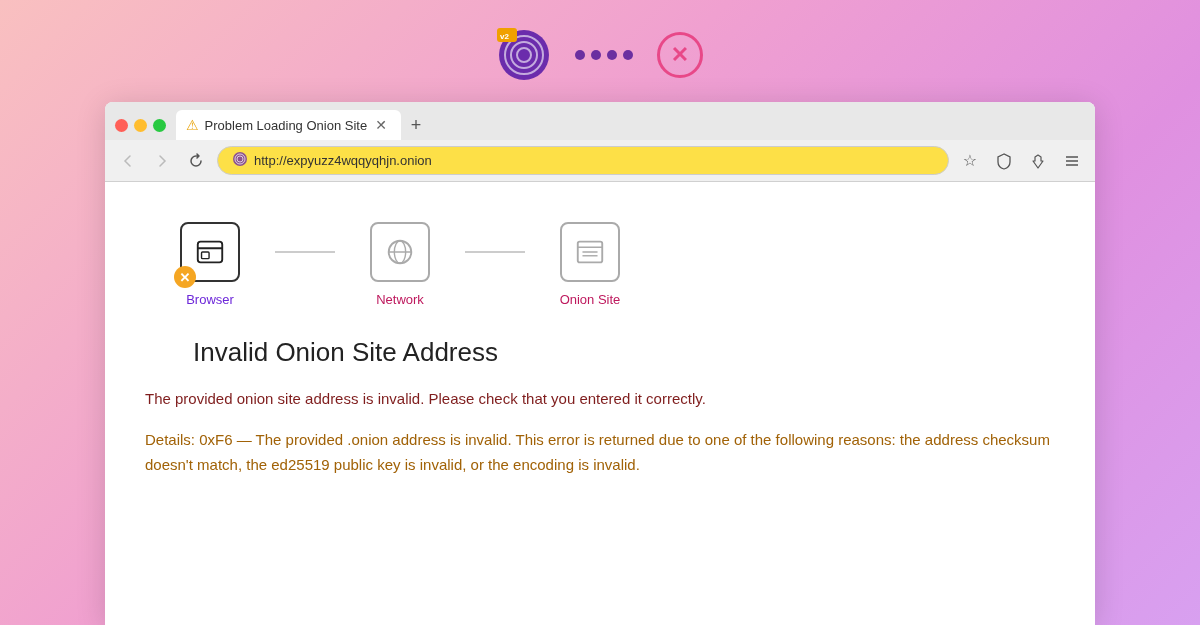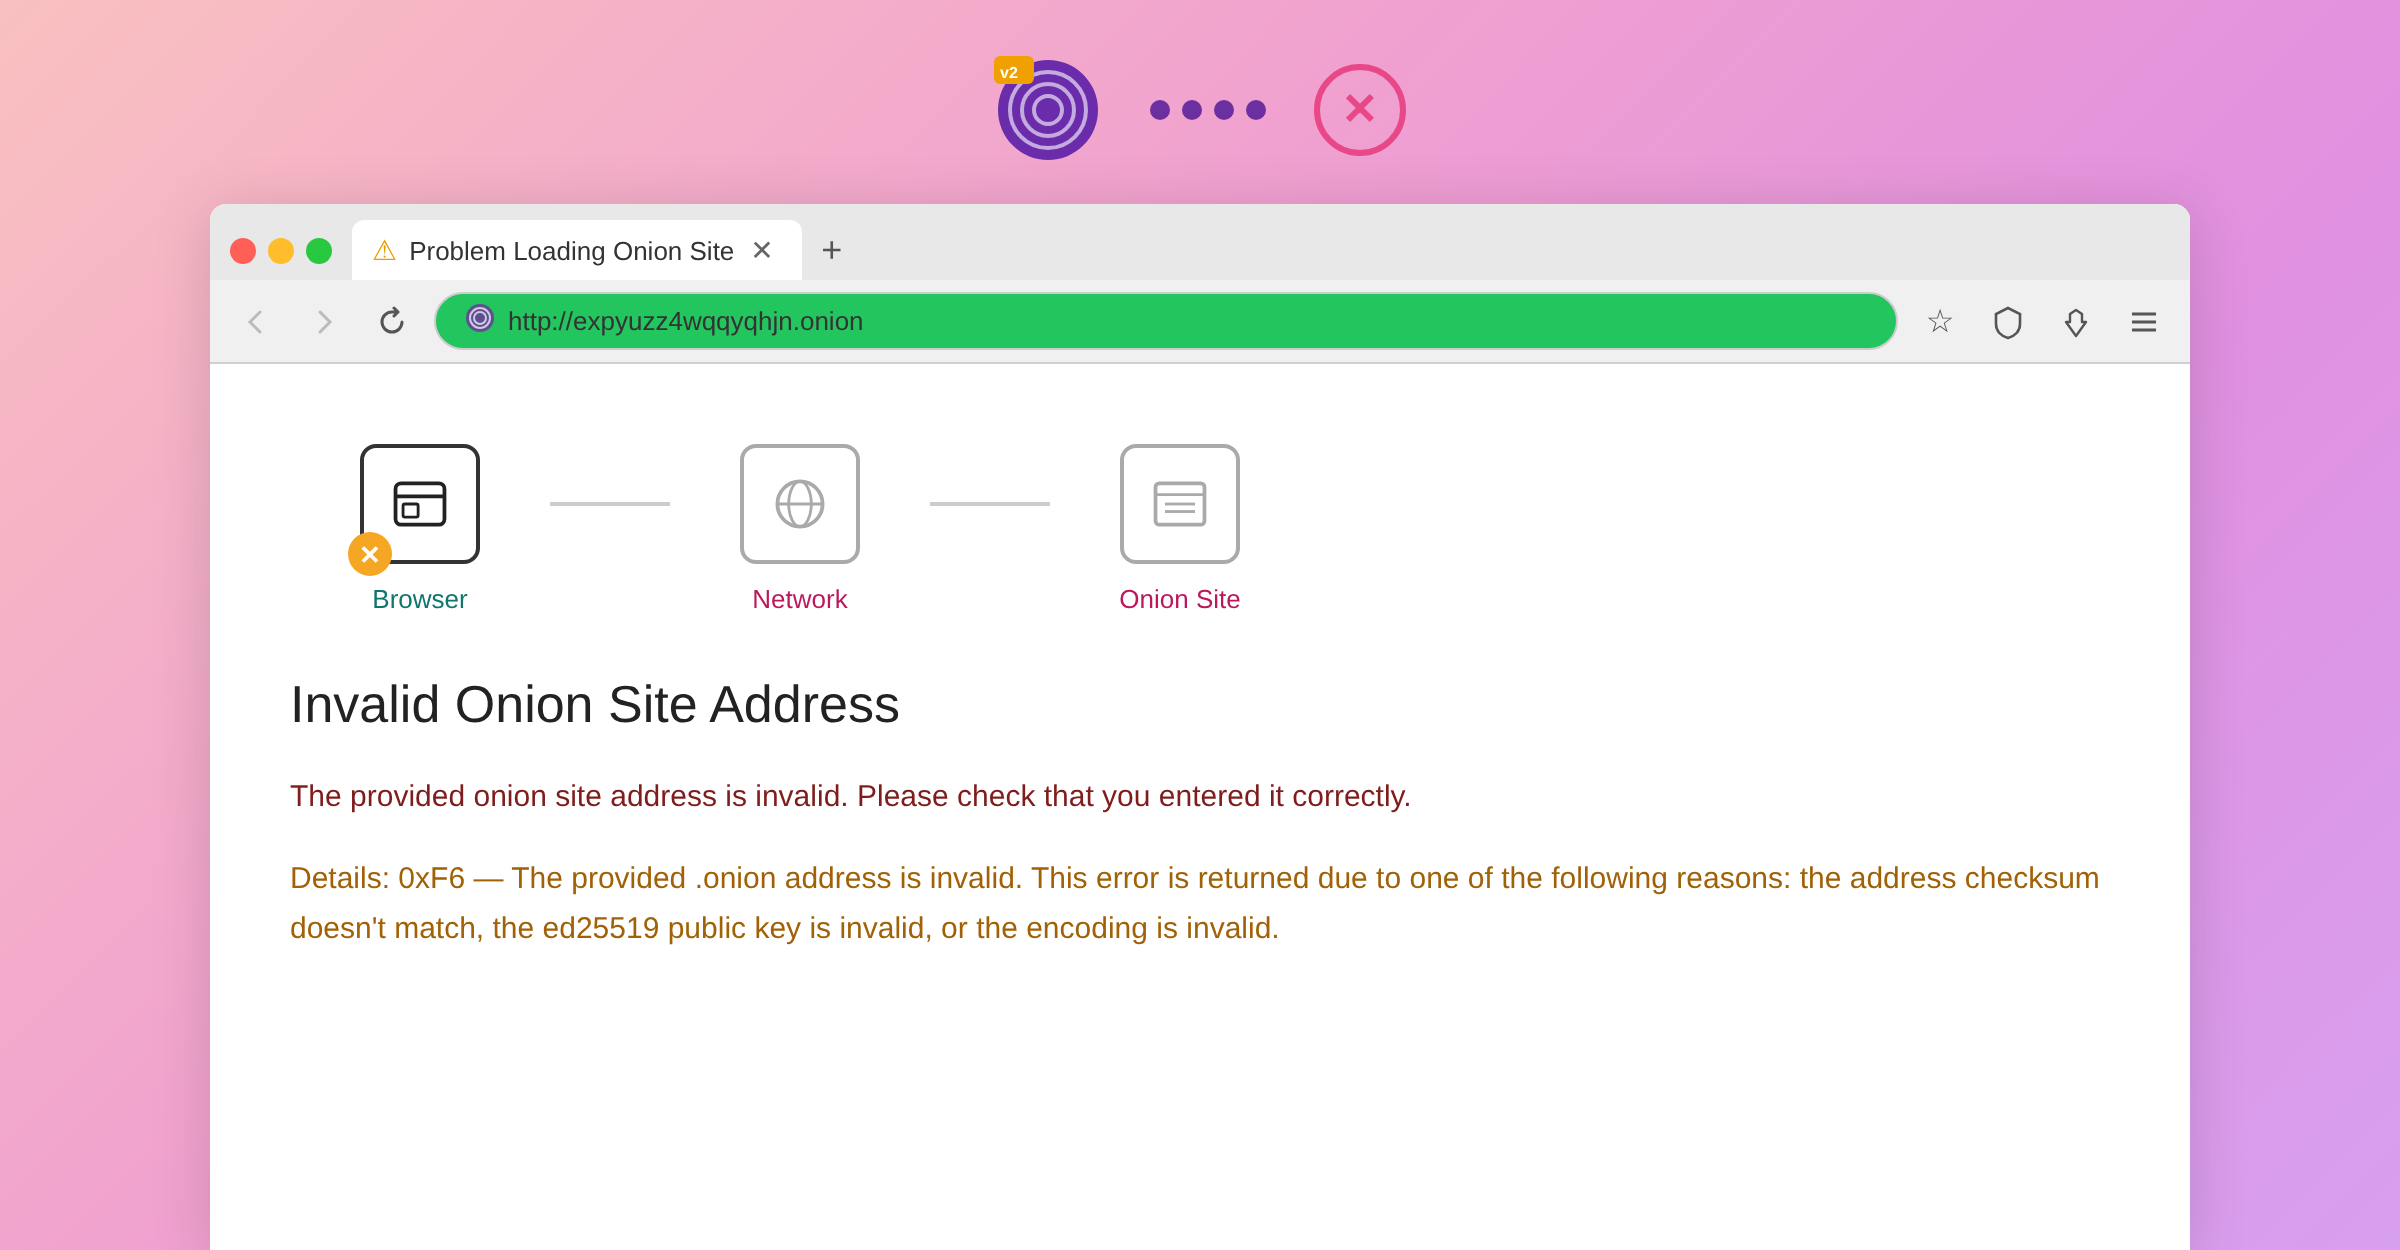--- a/index.html
+++ b/index.html
@@ -144,21 +144,21 @@
       color: #555;
       font-size: 16px;
       cursor: pointer;
       border-radius: 50%;
     }
 
     .nav-btn.disabled { color: #bbb; cursor: default; }
 
     .address-field {
       flex: 1;
-      background: #22c55e;
+      background: #fde047;
       border: 1px solid #ccc;
       border-radius: 20px;
       padding: 4px 14px;
       display: flex;
       align-items: center;
       gap: 6px;
     }
 
     .onion-icon-small {
       font-size: 14px;
@@ -241,21 +241,21 @@
       display: flex;
       align-items: center;
       justify-content: center;
       color: white;
       font-size: 13px;
       font-weight: bold;
     }
 
     .status-icon-label {
       font-size: 13px;
-      color: #0f766e;
+      color: #6d28d9;
       font-weight: 500;
     }
 
     .status-icon-label.muted {
       color: #be185d;
       font-weight: 400;
     }
 
     .connector-line {
       width: 60px;
@@ -263,20 +263,21 @@
       background: #ccc;
       margin-top: 29px;
     }
 
     
     .error-title {
       font-size: 26px;
       font-weight: 400;
       color: #222;
       margin-bottom: 20px;
+      margin-left: 48px;
     }
 
     .error-desc {
       font-size: 15px;
       color: #7f1d1d;
       line-height: 1.5;
       margin-bottom: 16px;
     }
 
     .error-details {

